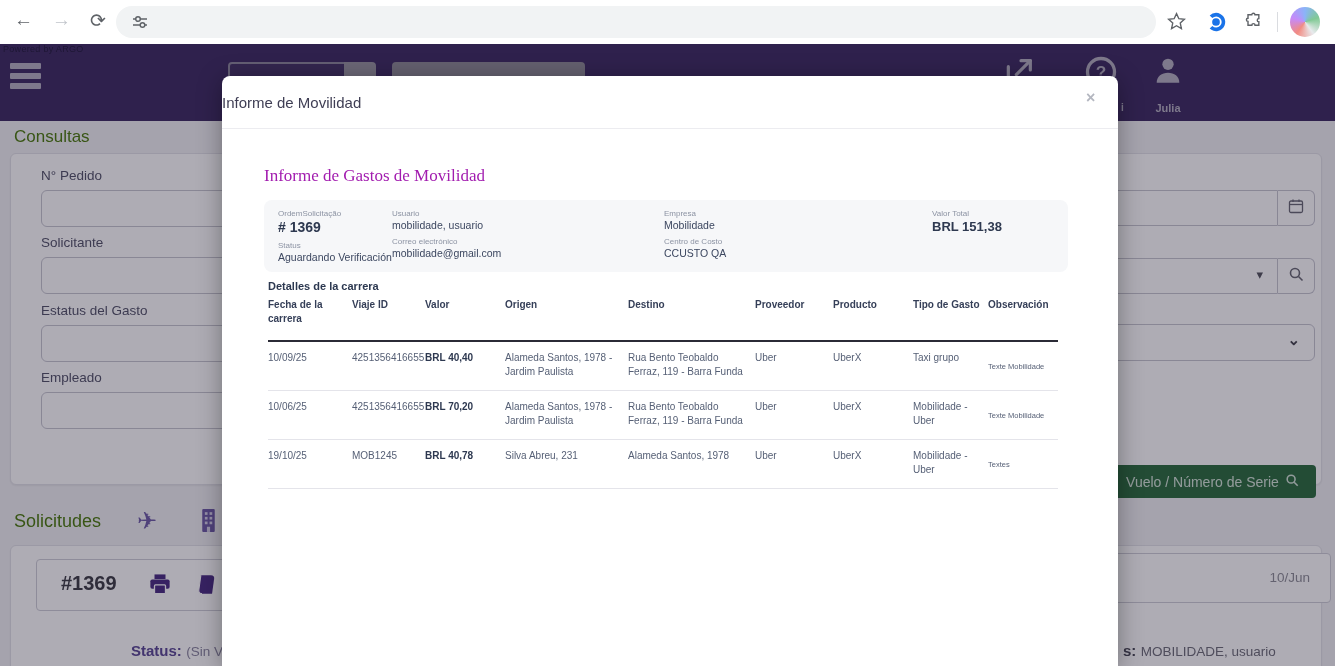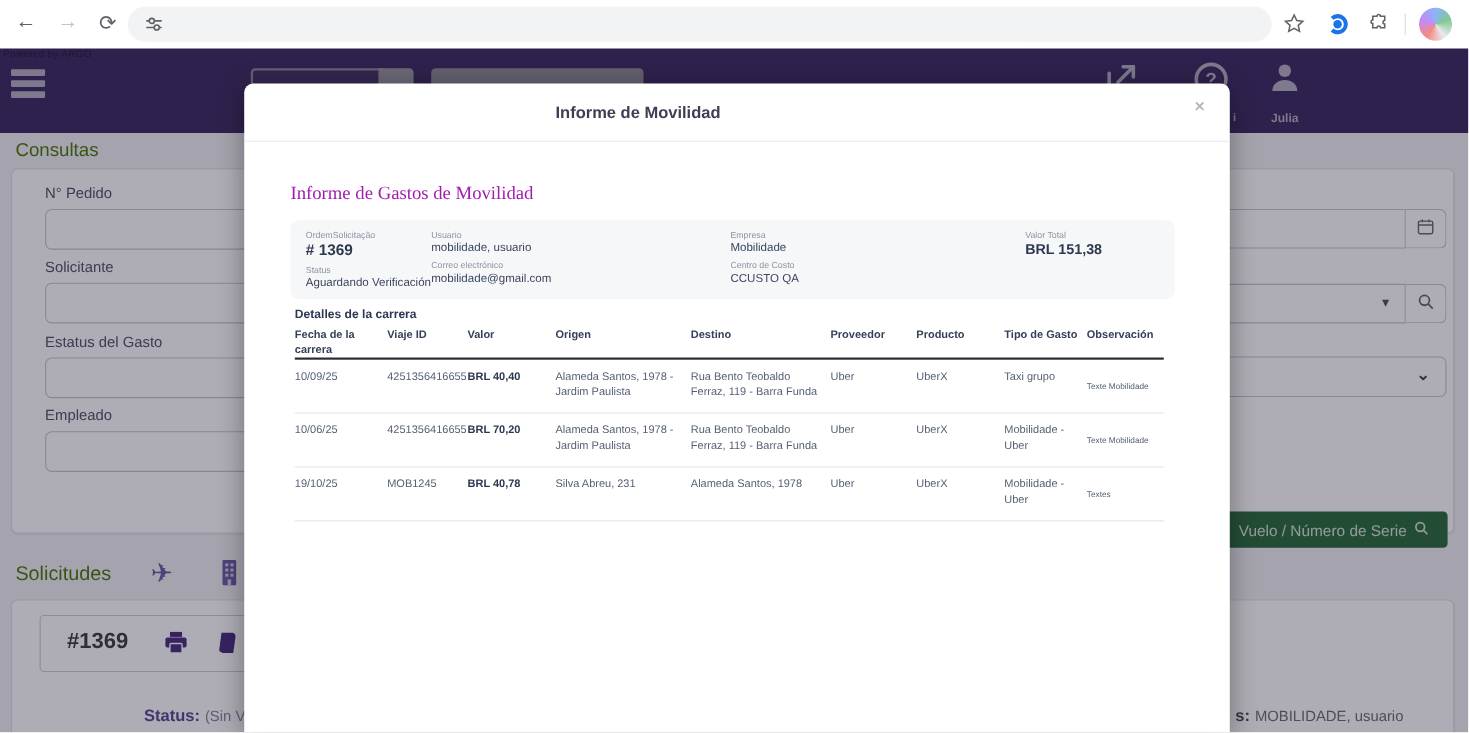--- a/index.html
+++ b/index.html
@@ -41,32 +41,32 @@
   #order-num{left:24px;top:12px;font-size:20px;font-weight:bold;color:#3f3f47;}
   #date-box{left:990px;top:7px;width:328px;height:48px;border:1px solid #cfcfd8;border-radius:4px;background:#fff;}
   #date-text{right:20px;top:16px;font-size:13.5px;color:#8f8f98;}
   .status-lbl{font-size:15px;font-weight:bold;color:#5c4a96;}
   .status-val{font-size:13.5px;color:#8b87a0;}
   
   #dim{left:0;top:44px;width:1335px;height:622px;background:rgba(18,12,34,.34);z-index:5;}
   
   #modal{left:222px;top:76px;width:896px;height:590px;background:#fff;border-radius:8px 8px 0 0;
      box-shadow:0 4px 24px rgba(0,0,0,.35);z-index:10;}
-  #modal-title{left:0;top:18px;width:716px;text-align:center;font-size:15px;font-weight:bold;color:#3f3e54;}
+  #modal-title{left:0;top:18px;width:716px;text-align:left;font-size:15px;font-weight:normal;color:#3f3e54;}
   #modal-close{left:864px;top:13px;font-size:16px;font-weight:bold;color:#b4b7c0;cursor:pointer;}
   #modal-divider{left:0;top:52px;width:896px;height:1px;background:#ececf0;}
   #report-heading{left:42px;top:90px;font-family:"Liberation Serif",serif;font-size:17px;color:#a21caf;}
   #summary-box{left:42px;top:124px;width:804px;height:72px;background:#f6f7f9;border-radius:8px;}
   .sum-label{font-size:8px;color:#8c93a3;}
   .sum-value{font-size:10.5px;color:#3c4760;}
   .sum-strong{font-weight:bold;color:#2e3950;}
   #tbl-title{left:46px;top:204px;font-size:11px;font-weight:bold;color:#2c3850;}
   #mob-table{left:46px;top:222px;width:790px;font-size:10px;color:#555f75;}
   .trow{display:flex;align-items:flex-start;}
-  .thead{font-weight:bold;color:#353f58;border-bottom:2px solid #2b2b36;padding-bottom:0;}
+  .thead{font-weight:bold;color:#353f58;border-bottom:2px solid #2b2b36;padding-bottom:15px;}
   .tdata{min-height:39px;padding-top:9px;border-bottom:1px solid #e4e4ea;}
   .tc{box-sizing:border-box;padding-right:8px;line-height:1.35;}
   .c0{width:84px}.c1{width:73px}.c2{width:80px}.c3{width:123px}.c4{width:127px}
   .c5{width:78px}.c6{width:80px}.c7{width:75px}.c8{width:70px}
   .valor{font-weight:bold;color:#2d3850;}
   .obs{font-size:7.5px;padding-top:11px;}
   #modal-footer{left:46px;top:388px;width:790px;text-align:center;font-size:9px;color:#a3a9b5;}
 </style>
 </head>
 <body>
@@ -219,20 +219,23 @@
               <rect x="6" y="11.5" width="12" height="9.5" rx="1" stroke="#fff" stroke-width="1.4"></rect>
             </svg>
         </span>
         <span class="abs" style="left:158px;top:14px">
           <svg width="22" height="21" viewBox="0 0 24 22" fill="#4b2e83" transform="skewX(-8)">
               <path d="M5 1h11a4 4 0 0 1 4 4v16H9a4 4 0 0 1-4-4z"></path>
               <path d="M5 1v16a4 4 0 0 0 4 4" fill="none" stroke="#fff" stroke-width="1.2"></path>
             </svg>
         </span>
       </div>
+      <div id="date-box" class="abs">
+        <div id="date-text" class="abs">10/Jun</div>
+      </div>
       <div class="abs" style="left:120px;top:96px">
         <span class="status-lbl">Status:</span>
         <span class="status-val">(Sin Via</span>
       </div>
       <div class="abs" style="left:1112px;top:96px">
         <span class="status-lbl" style="color:#4a4a57">s:</span>
         <span class="status-val" style="color:#6f6f7a">MOBILIDADE, usuario</span>
       </div>
     </div>
   </div>

